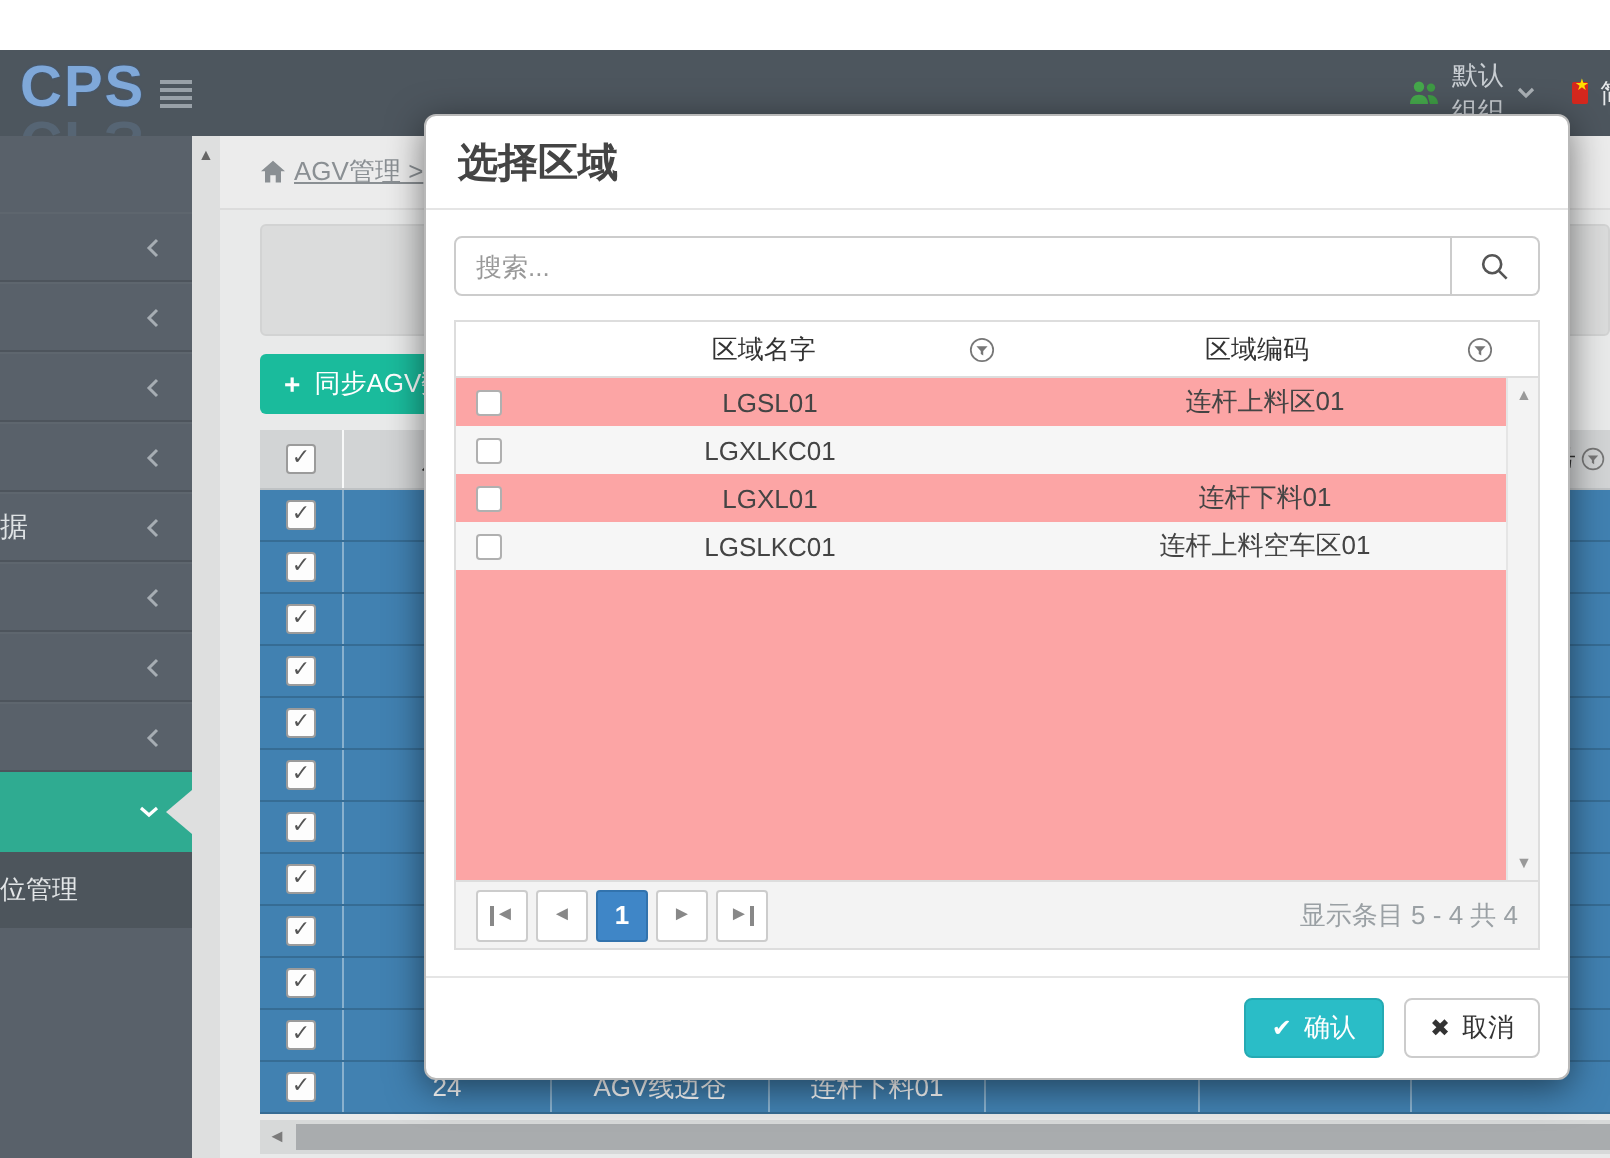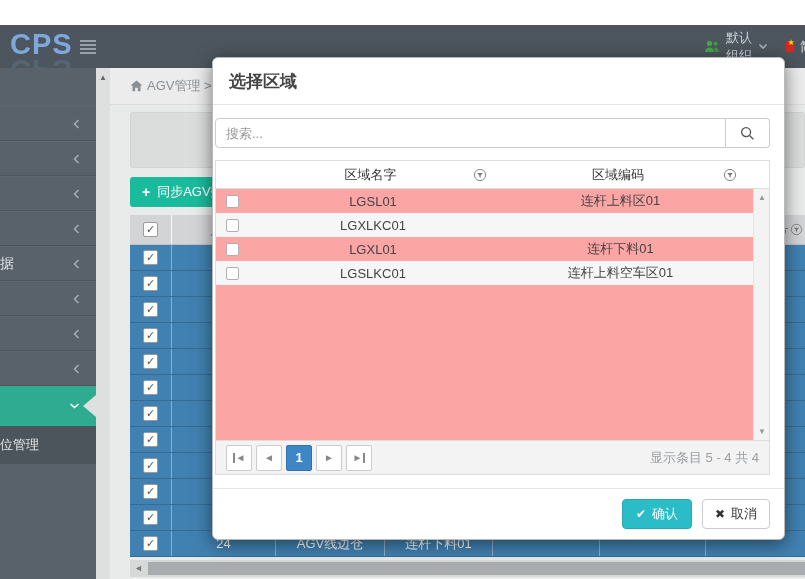--- a/index.html
+++ b/index.html
@@ -31,21 +31,21 @@
   .side-sub { height:38px; background:#4d555c; display:flex; align-items:center; cursor:pointer; }
   .side-sub .lbl { color:#e3e6e8; font-size:13px; white-space:nowrap; }
 
   
   .vscroll { position:absolute; left:96px; top:68px; width:14px; height:511px; background:#dedfdf; z-index:1; }
   .vscroll .arr { position:absolute; left:3px; top:5px; color:#666; font-size:8px; }
 
   
   .content { position:absolute; left:110px; top:68px; width:695px; height:511px; background:#e9eaea; z-index:1; }
   .breadcrumb-bar { position:absolute; left:0; top:0; width:695px; height:37px; background:#ececec; border-bottom:1px solid #dcdcdc; display:flex; align-items:center; }
-  .breadcrumb { margin-left:20px; color:#8a8f93; font-size:13px; display:flex; align-items:center; gap:4px; }
+  .breadcrumb { margin-left:20px; color:#8a8f93; font-size:13px; display:flex; align-items:center; gap:4px;text-decoration:underline; }
   .panel { position:absolute; left:20px; top:44px; width:675px; height:56px; background:#dbdcdc; border:1px solid #d2d3d3; border-radius:3px; }
   .sync-btn { position:absolute; left:20px; top:109px; height:30px; padding:0 12px; background:#1abb9c; border:none; border-radius:3px; color:#fff; font-size:13px; display:flex; align-items:center; gap:7px; cursor:pointer; }
   .sync-btn .plus { font-size:14px; font-weight:bold; }
 
   
   .bg-grid { position:absolute; left:20px; top:147px; width:675px; }
   .bg-head { display:flex; height:30px; background:#d2d4d5; border-bottom:1px solid #bfc2c4; }
   .bg-head .c { border-right:1px solid rgba(255,255,255,.85); display:flex; align-items:center; justify-content:center; font-size:13px; color:#333; position:relative; }
   .bg-row { display:flex; height:26px; background:#4181b1; border-bottom:1px solid rgba(0,0,0,.16); }
   .bg-row .c { border-right:1px solid rgba(255,255,255,.38); display:flex; align-items:center; justify-content:center; color:#fff; font-size:13px; }
@@ -53,22 +53,22 @@
   .cb { width:15px; height:15px; background:#fdfdfd; border:1px solid #9b9b9b; border-radius:2px; font-size:11px; line-height:13px; text-align:center; color:#555; cursor:pointer; }
   .hdr-frag { display:flex; align-items:center; gap:2px; font-size:12px; color:#333; }
 
   
   .hscroll { position:absolute; left:20px; top:492px; width:675px; height:17px; background:#d7d9d9; }
   .hscroll .arr { position:absolute; left:4px; top:3px; color:#7b7b7b; font-size:9px; }
   .hscroll .thumb { position:absolute; left:18px; top:2px; right:0; bottom:2px; background:#a9acae; }
 
   
   .modal { position:absolute; left:212px; top:57px; width:573px; height:483px; background:#fff; border:1px solid #b9b9b9; border-radius:6px; box-shadow:0 4px 18px rgba(0,0,0,.5); z-index:10; }
-  .modal-title { height:47px; border-bottom:1px solid #e5e5e5; display:flex; align-items:center; padding:0 16px; font-size:17px; font-weight:bold; color:#444; }
-  .modal-body { padding:13px 14px 0 2px; }
+  .modal-title { height:47px; border-bottom:1px solid #e5e5e5; display:flex; align-items:center; padding:0 16px; font-size:20px; font-weight:bold; color:#444; }
+  .modal-body { padding:13px 14px 0 14px; }
   .search-row { display:flex; height:30px; }
   .search-input { flex:1; height:30px; border:1px solid #ccc; border-radius:4px 0 0 4px; padding:0 10px; font-size:13px; color:#333; outline:none; font-family:inherit; }
   .search-input::placeholder { color:#999; }
   .search-btn { width:44px; height:30px; border:1px solid #ccc; border-left:none; border-radius:0 4px 4px 0; background:#fff; display:flex; align-items:center; justify-content:center; cursor:pointer; }
 
   .mgrid { margin-top:12px; border:1px solid #ddd; }
   .mg-head { display:flex; height:28px; background:#fff; border-bottom:1px solid #ddd; }
   .mg-head .hc { display:flex; align-items:center; justify-content:center; font-size:13px; color:#333; position:relative; border-right:0; }
   .hc-cb{width:32px;} .hc-code{width:250px;} .hc-name{width:245px;} .hc-pad{width:16px;}
   .mg-filter { position:absolute; right:6px; top:50%; transform:translateY(-50%); line-height:0; cursor:pointer; }

